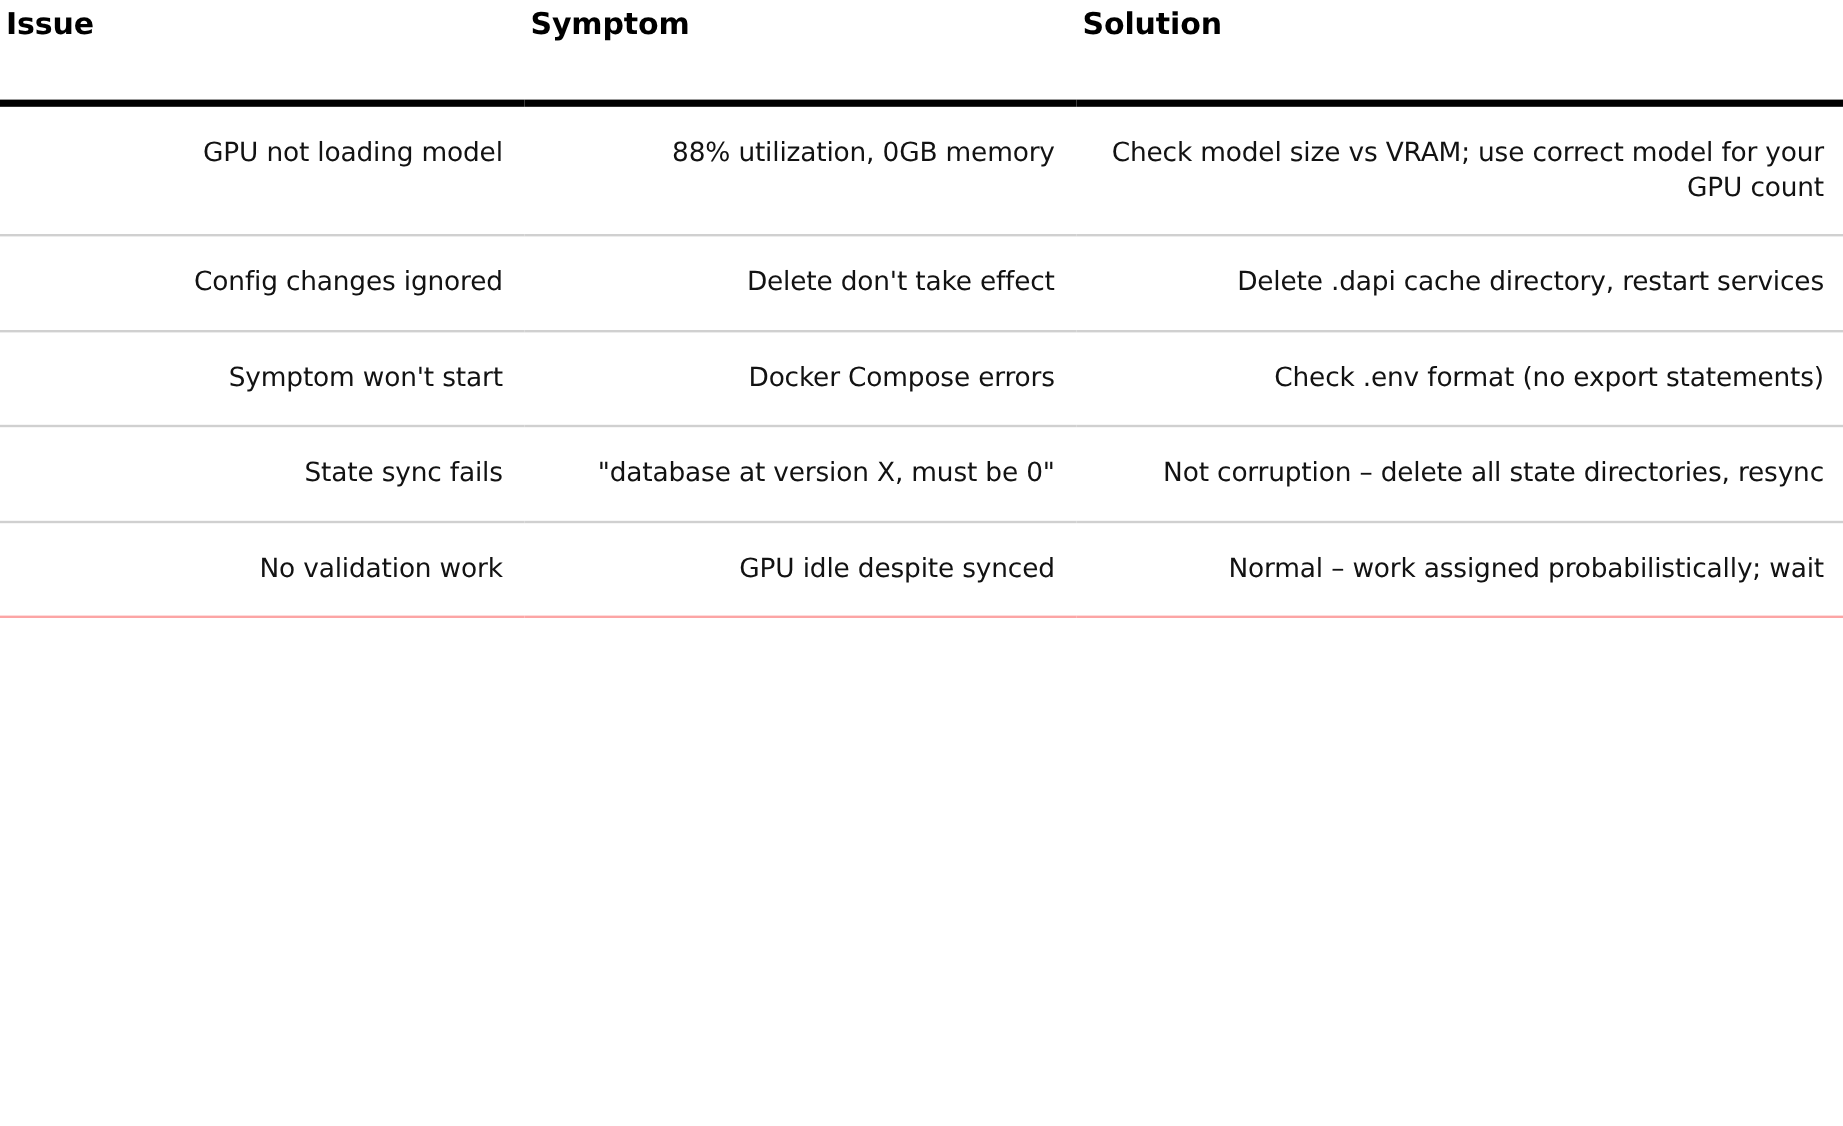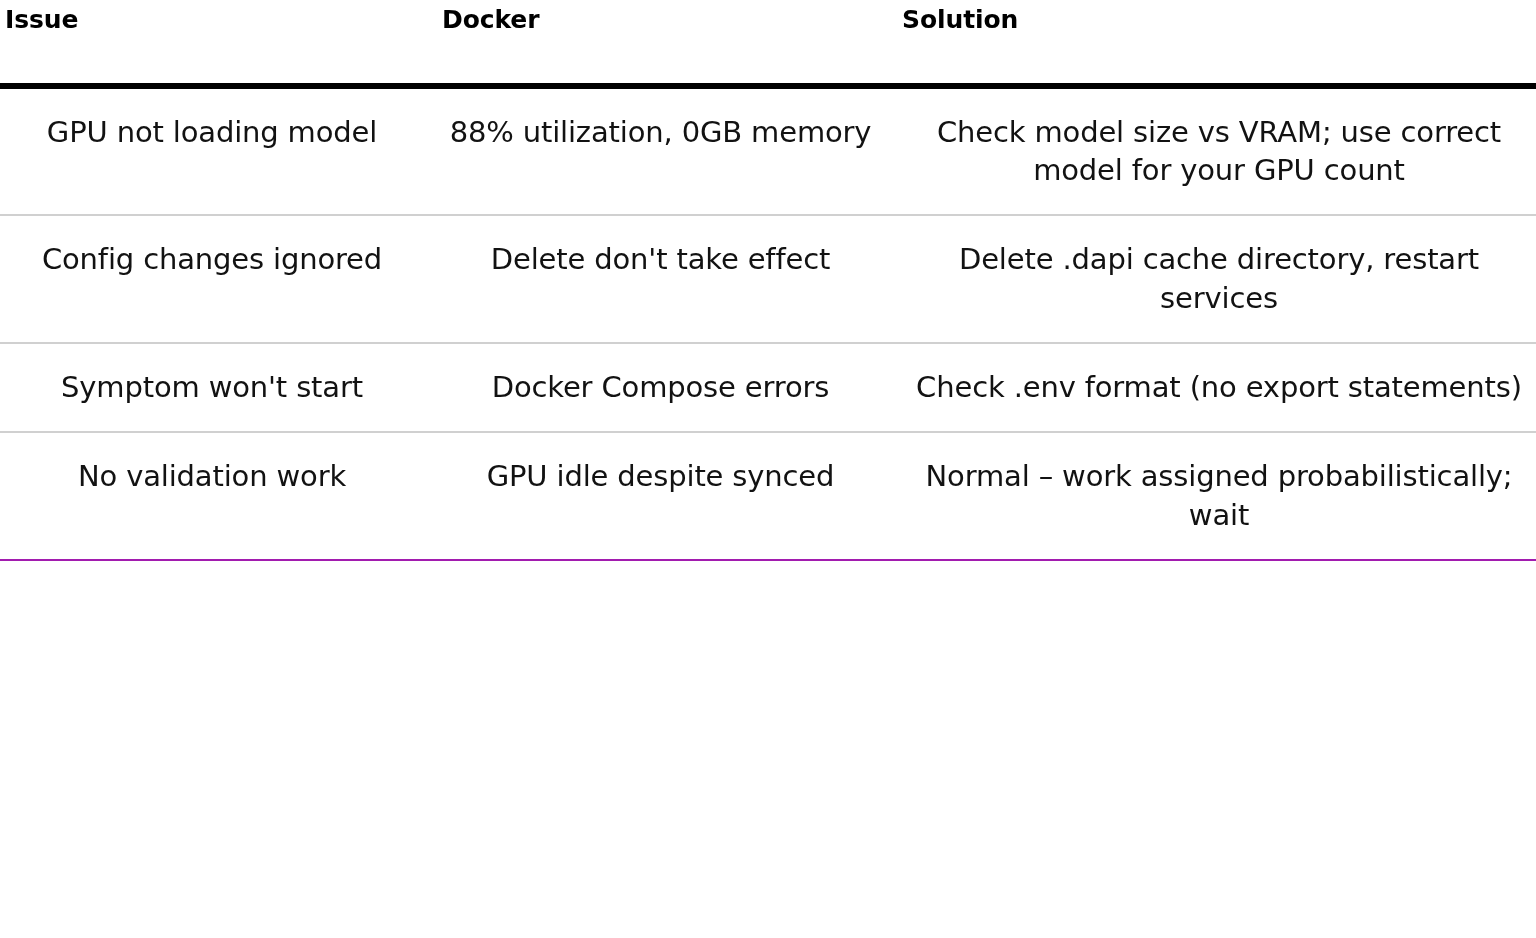--- a/index.html
+++ b/index.html
@@ -39,75 +39,80 @@
     font-size: 25px;
     font-weight: 700;
     line-height: 1.3;
     letter-spacing: -0.1px;
     padding: 4px 18px 46px 5px;
     border-bottom: 6px solid #000000;
     color: #000000;
   }
 
   tbody td {
-    text-align: center;
+    text-align: right;
     vertical-align: top;
-    font-size: 29px;
+    font-size: 22px;
     font-weight: 400;
     line-height: 1.34;
     letter-spacing: -0.15px;
     padding: 24px 18px 24px 5px;
     border-bottom: 2px solid #d0d0d0;
     color: #121212;
     white-space: pre-wrap;
     word-break: normal;
     overflow-wrap: normal;
   }
 
   tbody td.cell-solution {
-    padding-right: 0;
+    padding-right: 16px;
   }
 
   tbody tr:last-child td {
-    border-bottom: 2px solid #a21caf;
+    border-bottom: 2px solid #fca5a5;
   }
 </style>
 </head>
 <body>
 
 <div class="table-wrap">
   <table class="troubleshooting-table">
     <colgroup>
       <col class="col-issue">
       <col class="col-symptom">
       <col class="col-solution">
     </colgroup>
     <thead>
       <tr>
         <th>Issue</th>
-        <th>Docker</th>
+        <th>Symptom</th>
         <th>Solution</th>
       </tr>
     </thead>
     <tbody>
       <tr>
         <td class="cell-issue">GPU not loading model</td>
         <td class="cell-symptom">88% utilization, 0GB memory</td>
         <td class="cell-solution">Check model size vs VRAM; use correct model for your GPU count</td>
       </tr>
       <tr>
         <td class="cell-issue">Config changes ignored</td>
         <td class="cell-symptom">Delete don't take effect</td>
         <td class="cell-solution">Delete .dapi cache directory, restart services</td>
       </tr>
       <tr>
         <td class="cell-issue">Symptom won't start</td>
         <td class="cell-symptom">Docker Compose errors</td>
         <td class="cell-solution">Check .env format (no export statements)</td>
       </tr>
       <tr>
+        <td class="cell-issue">State sync fails</td>
+        <td class="cell-symptom">"database at version X, must be 0"</td>
+        <td class="cell-solution">Not corruption – delete all state directories, resync</td>
+      </tr>
+      <tr>
         <td class="cell-issue">No validation work</td>
         <td class="cell-symptom">GPU idle despite synced</td>
         <td class="cell-solution">Normal – work assigned probabilistically; wait</td>
       </tr>
     </tbody>
   </table>
 </div>
 
 </body></html>

